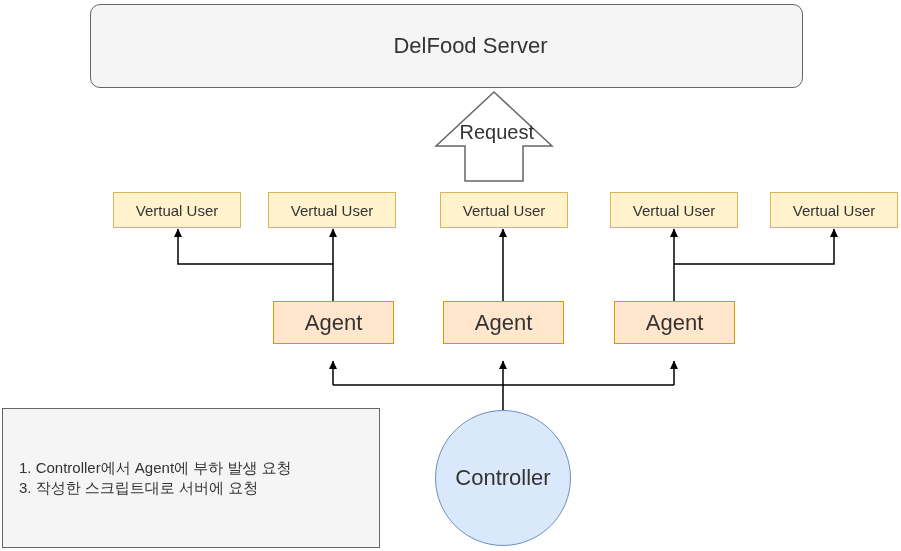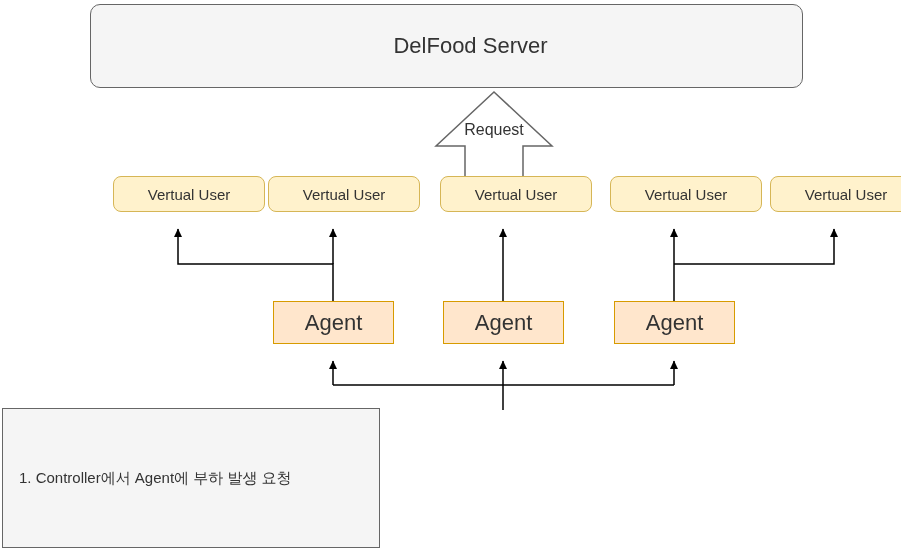--- a/index.html
+++ b/index.html
@@ -42,29 +42,29 @@
     background: var(--server_fill, #f5f5f5);
     border: 1.5px solid var(--server_stroke, #666666);
     border-radius: 10px;
     font-size: 22px;
     padding-left: 48px;
   }
   .request-label {
     position: absolute;
     left: 454px; top: 121px;
     width: 80px;
-    text-align: center;
-    font-size: 16px;
+    text-align: right;
+    font-size: 20px;
   }
   .vuser {
-    top: 176px;
-    width: 152px; height: 36px;
+    top: 192px;
+    width: 128px; height: 36px;
     background: var(--user_fill, #fff2cc);
     border: 1.5px solid var(--user_stroke, #d6b656);
-    border-radius: 8px;
+    border-radius: 0;
     font-size: 15px;
   }
   .v1 { left: 113px; }
   .v2 { left: 268px; }
   .v3 { left: 440px; }
   .v4 { left: 610px; }
   .v5 { left: 770px; }
   .agent {
     top: 301px;
     width: 121px; height: 43px;
@@ -154,18 +154,22 @@
   <div class="node agent a1">
     <span>Agent</span>
   </div>
   <div class="node agent a2">
     <span>Agent</span>
   </div>
   <div class="node agent a3">
     <span>Agent</span>
   </div>
 
+  <div class="node controller">
+    <span>Controller</span>
+  </div>
 
   <div class="note">
     <div>1. Controller에서 Agent에 부하 발생 요청</div>
+    <div>3. 작성한 스크립트대로 서버에 요청</div>
   </div>
 
 </div>
 
 </body></html>

